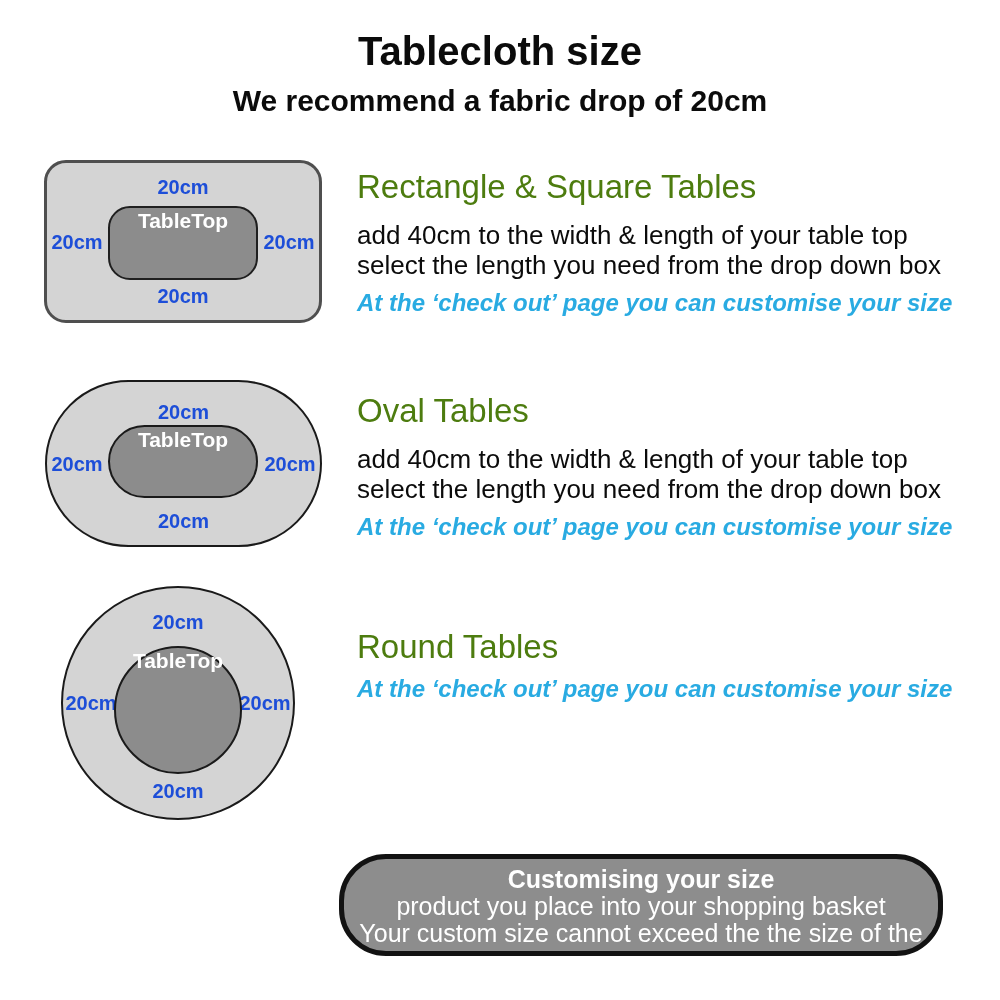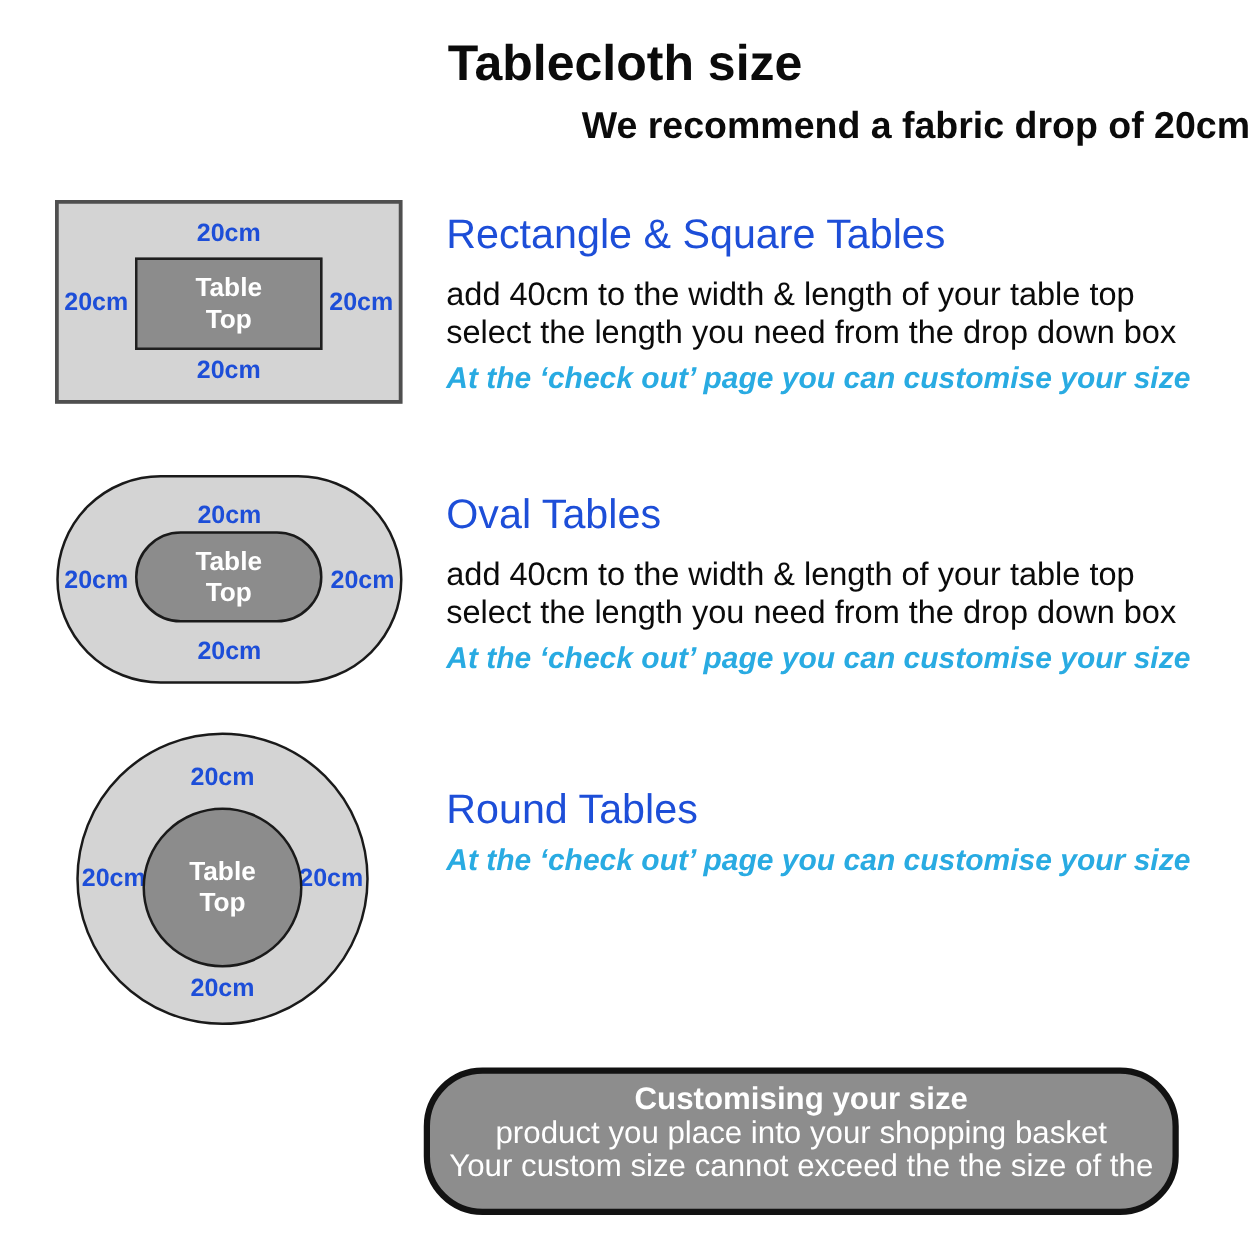--- a/index.html
+++ b/index.html
@@ -1,37 +1,37 @@
 <!DOCTYPE html>
 <html><head>
 <meta charset="utf-8">
 <style>
-  * { box-sizing: border-box; }
+  * { box-sizing: border-box; border-radius: 22px; }
   html,body { margin:0; padding:0; }
   body { font-family: "Liberation Sans", sans-serif; background:#ffffff; }
   .page { position:relative; width:1000px; height:1000px; background:#ffffff; overflow:hidden; }
 
   
   .title { position:absolute; top:28px; left:0; width:1000px; text-align:center;
            font-size:40px; line-height:46px; font-weight:bold; color:#0b0b0b; margin:0; }
-  .subtitle { position:absolute; top:84px; left:0; width:1000px; text-align:right;
+  .subtitle { position:absolute; top:84px; left:0; width:1000px; text-align:center;
            font-size:30px; line-height:34px; font-weight:bold; color:#0b0b0b; margin:0; }
 
   
   .diagram { position:absolute; background:#d4d4d4; }
   .measure { position:absolute; font-size:20px; font-weight:bold; color:#1d4ed8;
              line-height:20px; text-align:center; }
   .m-top    { top:14px; left:0; right:0; }
   .m-bottom { bottom:14px; left:0; right:0; }
   .m-left   { left:0; width:60px; top:50%; transform:translateY(-50%); }
   .m-right  { right:0; width:60px; top:50%; transform:translateY(-50%); }
 
   .tabletop { position:absolute; background:#8c8c8c; color:#ffffff; font-weight:bold;
               font-size:21px; line-height:25px; text-align:center;
-              display:flex; flex-direction:column; justify-content:center; }
+              display:flex; flex-direction:row; justify-content:center; }
 
   
   .d-rect { left:44px; top:160px; width:278px; height:163px; border:3px solid #4f4f4f; }
   .d-rect .tabletop { left:61px; top:43px; width:150px; height:74px; border:2px solid #1f1f1f; }
 
   
   .d-oval { left:45px; top:380px; width:277px; height:167px; border:2px solid #1a1a1a;
             border-radius:84px; }
   .d-oval .tabletop { left:61px; top:43px; width:150px; height:73px; border:2px solid #1a1a1a;
             border-radius:37px; }
@@ -43,28 +43,28 @@
              border-radius:50%; }
   .d-round .tabletop { left:51px; top:58px; width:128px; height:128px; border:2px solid #1a1a1a;
              border-radius:50%; }
   .d-round .m-top { top:24px; }
   .d-round .m-bottom { bottom:17px; }
   .d-round .m-left { width:56px; }
   .d-round .m-right { width:56px; }
 
   
   .section-text { position:absolute; left:357px; width:620px; color:#0b0b0b; }
-  .section-text h3 { font-size:33px; line-height:38px; font-weight:normal; margin:0; color:#1d4ed8; }
+  .section-text h3 { font-size:33px; line-height:38px; font-weight:normal; margin:0; color:#4d7c0f; }
   .section-text .body { font-size:26px; line-height:30px; margin:14px 0 0; }
   .section-text .note { font-size:24px; line-height:30px; margin:8px 0 0;
                         font-weight:bold; font-style:italic; }
   .s1 { top:168px; } .s2 { top:392px; } .s3 { top:628px; }
 
   
-  .footer-box { position:absolute; left:339px; top:854px; width:604px; height:118px;
+  .footer-box { position:absolute; left:339px; top:854px; width:604px; height:102px;
                 background:#8d8d8d; border:5px solid #121212; border-radius:47px;
                 color:#ffffff; text-align:center; padding-top:6px; }
   .footer-box .fb-heading { font-size:25px; line-height:28px; font-weight:bold; margin:0; }
   .footer-box .fb-line { font-size:25px; line-height:27px; margin:0; }
 </style>
 </head>
 <body>
 
 <div class="page">
 

